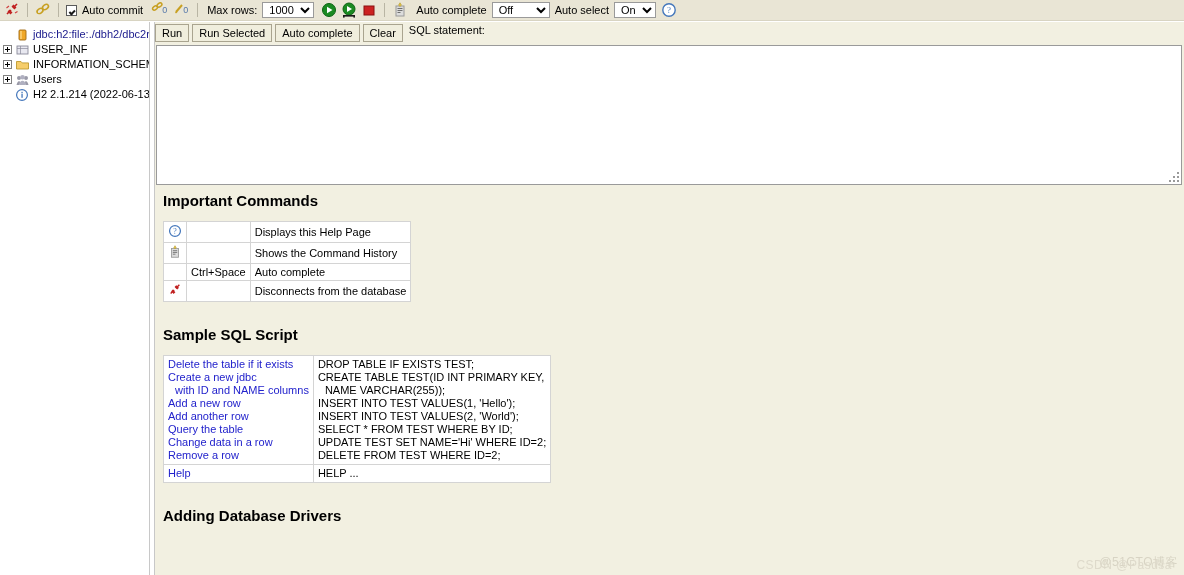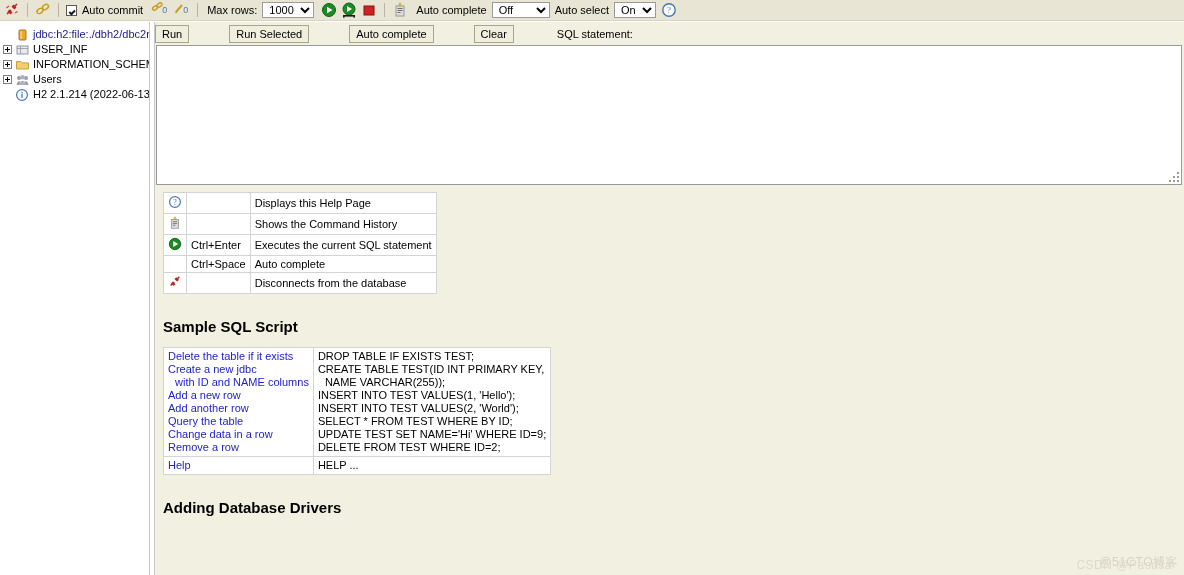--- a/index.html
+++ b/index.html
@@ -116,23 +116,22 @@
   
   #main {
     position: absolute; left: 155px; top: 22px;
     width: 1029px; height: 553px;
     background: #f2f0e1;
     overflow: hidden;
   }
   #cmdbar {
     position: absolute; left: 0; top: 2px;
     height: 19px; width: 100%;
-    display: flex; align-items: center;
+    display: flex; 
     white-space: nowrap;
-    gap: 37px;
   }
   .btn {
     font-family: "Liberation Sans", sans-serif;
     font-size: 11px;
     background: #f0eedd;
     border: 1px solid #a9a48f;
     color: #000;
     height: 18px;
     padding: 0 6px;
     margin-right: 3px;
@@ -426,20 +425,21 @@
       <i style="left:8px;top:0;"></i>
       <i style="left:4px;top:4px;"></i>
         <i style="left:8px;top:4px;"></i>
       <i style="left:0;top:8px;"></i>
         <i style="left:4px;top:8px;"></i>
         <i style="left:8px;top:8px;"></i>
     </span>
 
     <div class="content">
 
+      <h2 class="sec">Important Commands</h2>
 
       <table class="grid">
         <tbody>
           <tr>
             <td class="ic-cell">
               <span>
                 <svg width="14" height="14" viewBox="0 0 16 16">
                   <circle cx="8" cy="8" r="6.2" fill="#ffffff" stroke="#4477bb" stroke-width="1.4"></circle>
                   <text x="8" y="11.4" font-size="9" font-family="Liberation Serif, serif" fill="#4477bb" text-anchor="middle">?</text>
                 </svg>
@@ -455,32 +455,20 @@
                   <rect x="4" y="4" width="8" height="10" fill="#dcdcdc" stroke="#9a9a9a" stroke-width="1"></rect>
                   <path d="M5.5 6.5 h5 M5.5 8.5 h5 M5.5 10.5 h3" stroke="#707070" stroke-width="1"></path>
                   <path d="M8 0.8 L9.4 3.2 L8 4.4 L6.6 3.2 Z" fill="#e8c84a" stroke="#b09420" stroke-width="0.6"></path>
                 </svg>
               </span>
             </td>
             <td class="key-cell"></td>
             <td class="desc-cell">Shows the Command History</td>
           </tr>
           <tr>
-            <td class="ic-cell">
-              <span>
-                <svg width="14" height="14" viewBox="0 0 16 16">
-                  <circle cx="8" cy="8" r="6.5" fill="#1a8a22" stroke="#0c6414" stroke-width="1"></circle>
-                  <path d="M6 4.7 L11.5 8 L6 11.3 Z" fill="#ffffff"></path>
-                </svg>
-              </span>
-            </td>
-            <td class="key-cell">Ctrl+Enter</td>
-            <td class="desc-cell">Executes the current SQL statement</td>
-          </tr>
-          <tr>
             <td class="ic-cell"></td>
             <td class="key-cell">Ctrl+Space</td>
             <td class="desc-cell">Auto complete</td>
           </tr>
           <tr>
             <td class="ic-cell">
               <span>
                 <svg width="14" height="14" viewBox="0 0 16 16">
                   <path d="M3 12 L7 8 M9 6 L13 2" stroke="#c02020" stroke-width="1.6" fill="none"></path>
                   <path d="M4 9 L7 12 M5 8 L8 11" stroke="#c02020" stroke-width="1.4"></path>
@@ -511,21 +499,21 @@
               <div>Change data in a row</div>
               <div>Remove a row</div>
             </td>
             <td class="sql-code">
               <div>DROP TABLE IF EXISTS TEST;</div>
               <div>CREATE TABLE TEST(ID INT PRIMARY KEY,</div>
               <div class="indent">NAME VARCHAR(255));</div>
               <div>INSERT INTO TEST VALUES(1, 'Hello');</div>
               <div>INSERT INTO TEST VALUES(2, 'World');</div>
               <div>SELECT * FROM TEST WHERE BY ID;</div>
-              <div>UPDATE TEST SET NAME='Hi' WHERE ID=9;</div>
+              <div>UPDATE TEST SET NAME='Hi' WHERE ID=2;</div>
               <div>DELETE FROM TEST WHERE ID=2;</div>
             </td>
           </tr>
           <tr>
             <td class="sql-desc">Help</td>
             <td class="sql-code">HELP ...</td>
           </tr>
         </tbody>
       </table>
 

